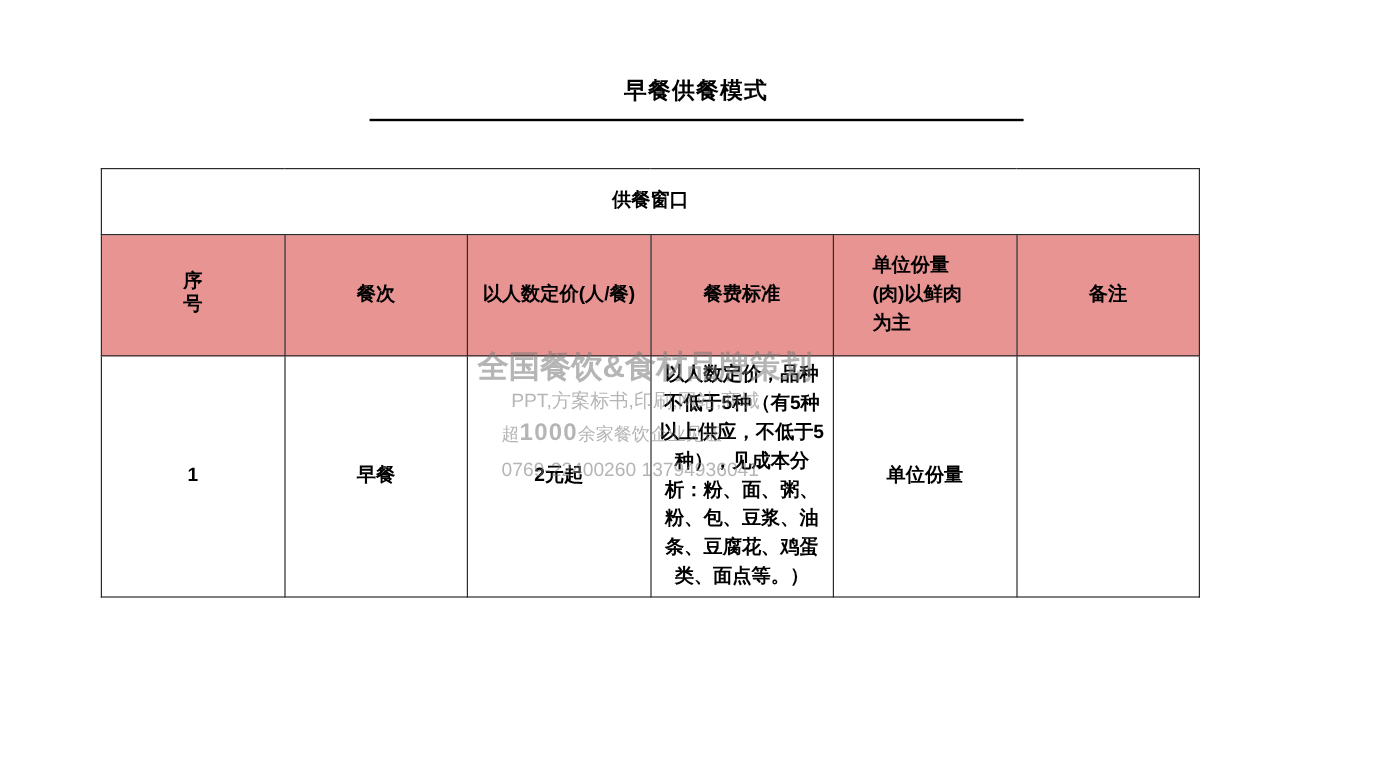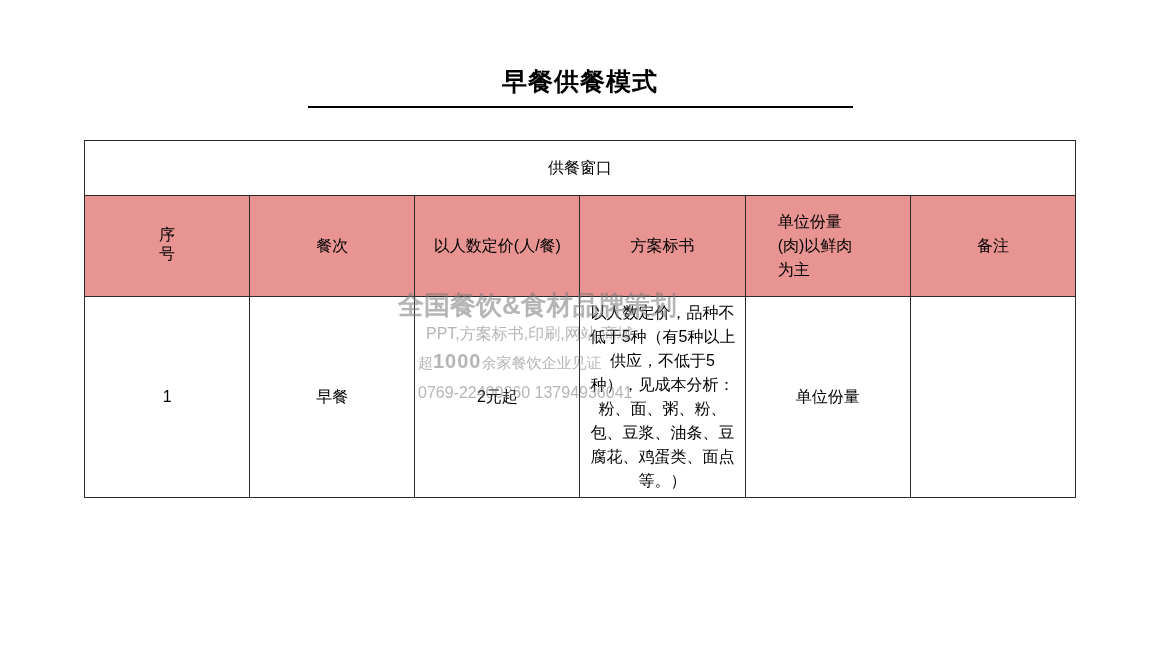--- a/index.html
+++ b/index.html
@@ -24,43 +24,44 @@
 
   
   .title-block {
     position: absolute;
     top: 66px;
     left: 0;
     width: 1160px;
     text-align: center;
   }
   .doc-title {
-    font-size: 25px;
+    font-size: 19px;
     font-weight: bold;
     letter-spacing: 1px;
     line-height: 1.2;
   }
   .title-rule {
     width: 545px;
     height: 2px;
     background: #000;
     margin: 10px auto 0 auto;
   }
 
   
   .tbl-wrap {
     position: absolute;
     top: 140px;
     left: 84px;
     width: 992px;
   }
   table.meal {
     border-collapse: collapse;
-    width: 992px;
+    width: 916px;
     table-layout: fixed;
+    font-weight: bold;
   }
   table.meal td {
     border: 1px solid #2b2b2b;
     text-align: center;
     vertical-align: middle;
     font-size: 16px;
     line-height: 1.5;
     padding: 4px 6px;
   }
   .row-window td {
@@ -151,21 +152,21 @@
       <tbody>
           <tr class="row-window">
         <td colspan="6">供餐窗口</td>
       </tr>
       <tr class="row-head">
         <td class="cell-index">
           <span class="vertical-2">序<br>号</span>
         </td>
         <td class="cell-meal">餐次</td>
         <td class="cell-fee">以人数定价(人/餐)</td>
-        <td class="cell-std">方案标书</td>
+        <td class="cell-std">餐费标准</td>
         <td class="cell-unit tall-wrap">
           <div>单位份量</div>
           <div>(肉)以鲜肉</div>
           <div>为主</div>
         </td>
         <td class="cell-note">备注</td>
       </tr>
       <tr class="row-body">
         <td class="cell-index">1</td>
         <td class="cell-meal">早餐</td>

